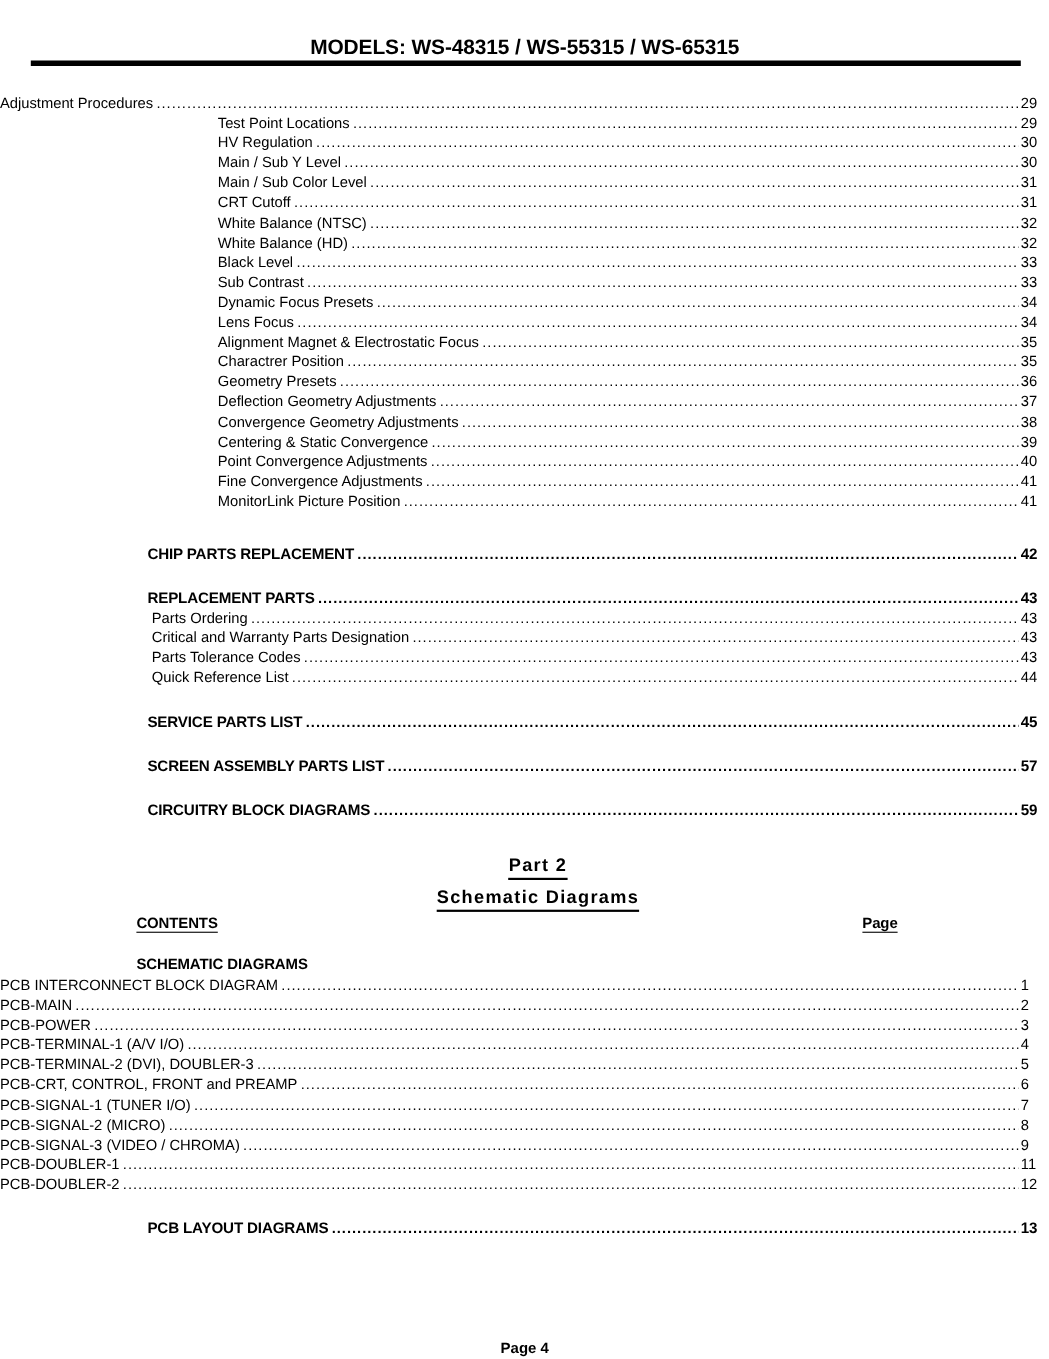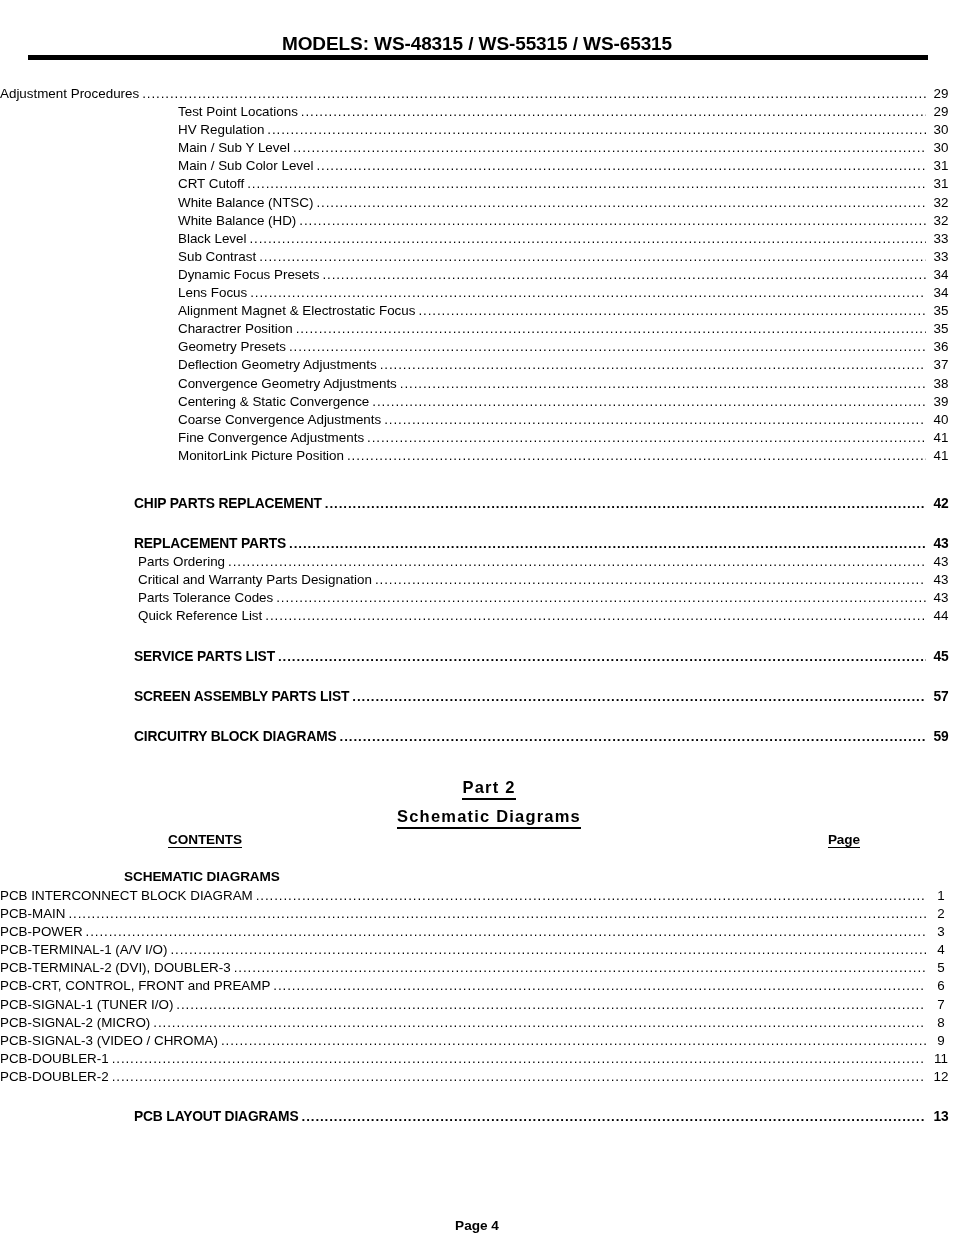--- a/index.html
+++ b/index.html
@@ -74,28 +74,28 @@
     content: "..........................................................................................................................................................................................................................................................";
     display: block;
     letter-spacing: 0.9px;
     font-size: 13.4px;
     line-height: 1em;
     color: #000;
   }
   .row .pageno {
     flex: 0 0 auto;
     width: 26px;
-    text-align: center;
+    text-align: left;
   }
 
   
   .lvl-head      { padding-left: 124px; font-weight: bold; font-size: 13.8px; letter-spacing: -0.15px; margin-left: 10px; }
   .lvl-head .pageno { font-weight: bold; }
   .lvl-1         { }
-  .lvl-2         { padding-left: 178px; }
+  .lvl-2         { padding-left: 178px; margin-left: 20px; }
   .lvl-sub       { padding-left: 138px; }
   .gap-md { height: 22px; }
   .gap-lg { height: 30px; }
 
   
   .part-title {
     position: absolute;
     top: 778px;
     left: 12px;
     width: 954px;
@@ -123,21 +123,20 @@
 
   
   .contents-row {
     position: absolute;
     top: 832px;
     left: 124px;
     width: 692px;
     display: flex;
     justify-content: space-between;
     align-items: baseline;
-    margin-left: 44px;
   }
   .contents-row span {
     font-size: 13.6px;
     font-weight: bold;
     letter-spacing: -0.1px;
     border-bottom: 1.6px solid #000;
     padding-bottom: 0px;
   }
 
   #part2-block { top: 869px; }
@@ -258,21 +257,21 @@
         <span class="label">Convergence Geometry Adjustments</span>
         <span class="leader"></span>
         <span class="pageno">38</span>
       </div>
       <div class="row lvl-2">
         <span class="label">Centering &amp; Static Convergence</span>
         <span class="leader"></span>
         <span class="pageno">39</span>
       </div>
       <div class="row lvl-2">
-        <span class="label">Coarse Convergence Adjustments</span>
+        <span class="label">Point Convergence Adjustments</span>
         <span class="leader"></span>
         <span class="pageno">40</span>
       </div>
       <div class="row lvl-2">
         <span class="label">Fine Convergence Adjustments</span>
         <span class="leader"></span>
         <span class="pageno">41</span>
       </div>
       <div class="row lvl-2">
         <span class="label">MonitorLink Picture Position</span>

